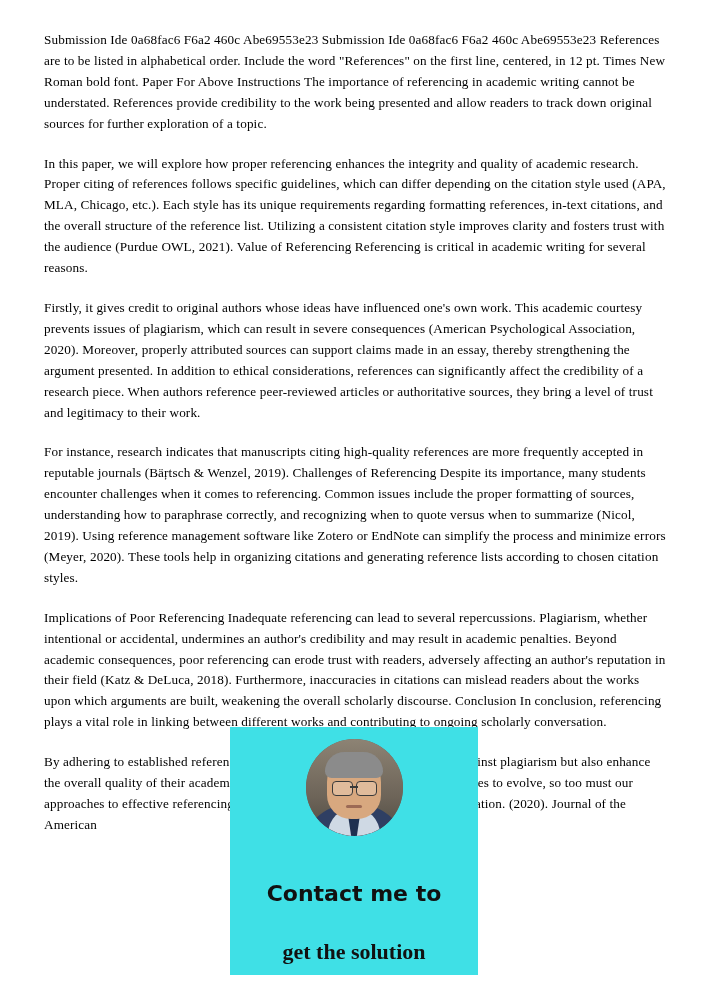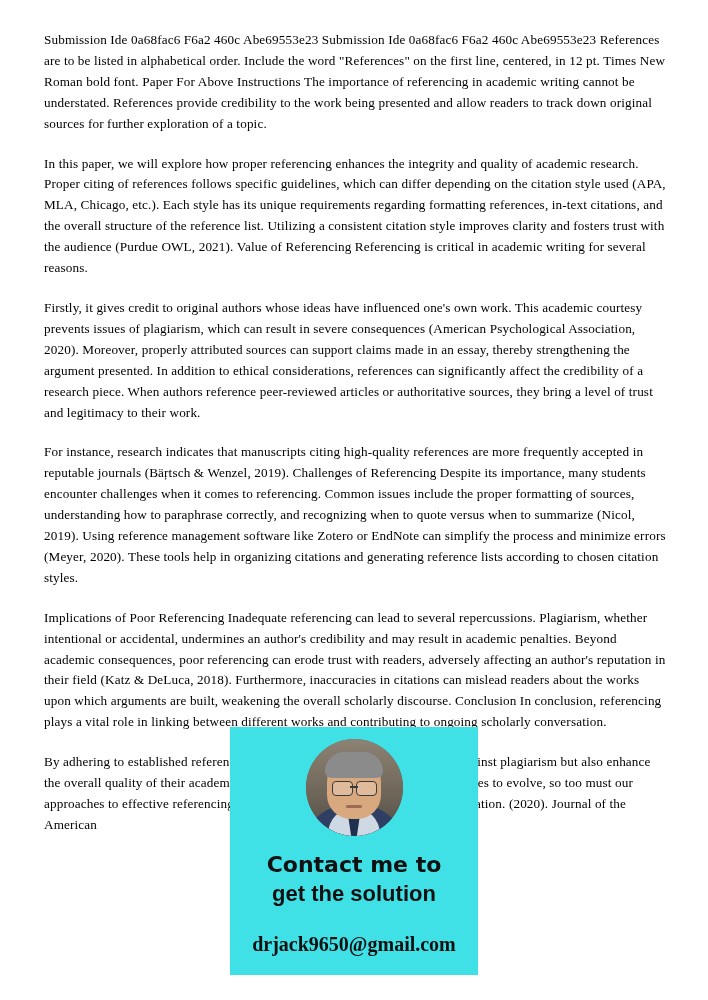--- a/index.html
+++ b/index.html
@@ -48,20 +48,21 @@
     top: 727px;
     width: 248px;
     height: 248px;
     background: #3fe0e6;
     display: flex;
     flex-direction: column;
     align-items: center;
     justify-content: flex-start;
     box-sizing: border-box;
     padding-top: 12px;
+    gap: 29px;
   }
   .avatar {
     width: 97px;
     height: 97px;
     border-radius: 50%;
     overflow: hidden;
     position: relative;
     background: #6b6257;
     flex: 0 0 auto;
   }
@@ -165,21 +166,21 @@
   .overlay-line {
     font-family: "DejaVu Sans", sans-serif;
     font-weight: bold;
     font-size: 22px;
     color: #111111;
     text-align: center;
     line-height: 29px;
     margin-top: 14px;
   }
   .overlay-line2 {
-    font-family: Liberation Sans, sans-serif;
+    font-family: Liberation Serif, serif;
     font-weight: bold;
     font-size: 22px;
     color: #111111;
     text-align: left;
     line-height: 29px;
   }
   .overlay-email {
     font-family: "Liberation Serif", serif;
     font-weight: bold;
     font-size: 20px;

